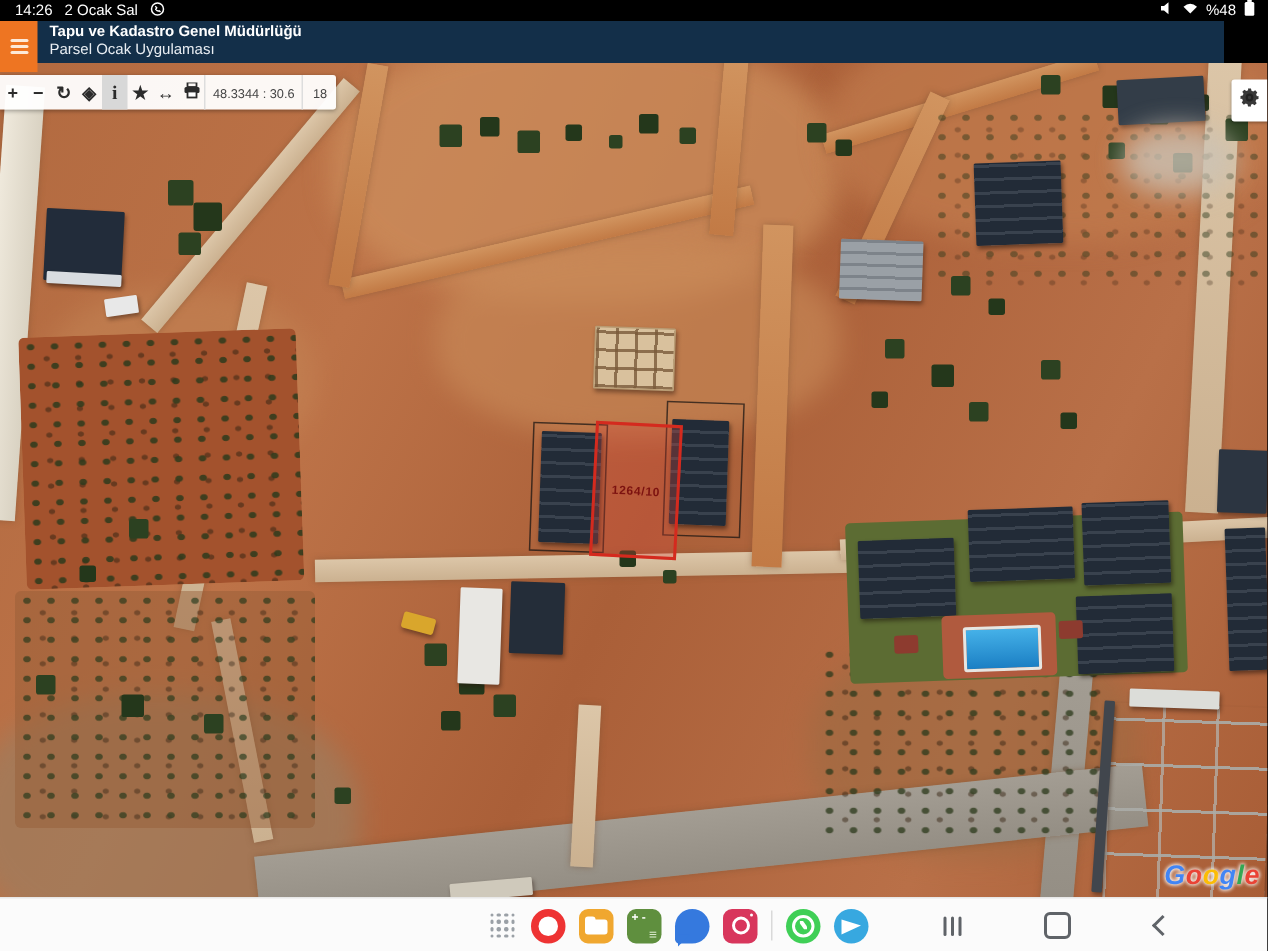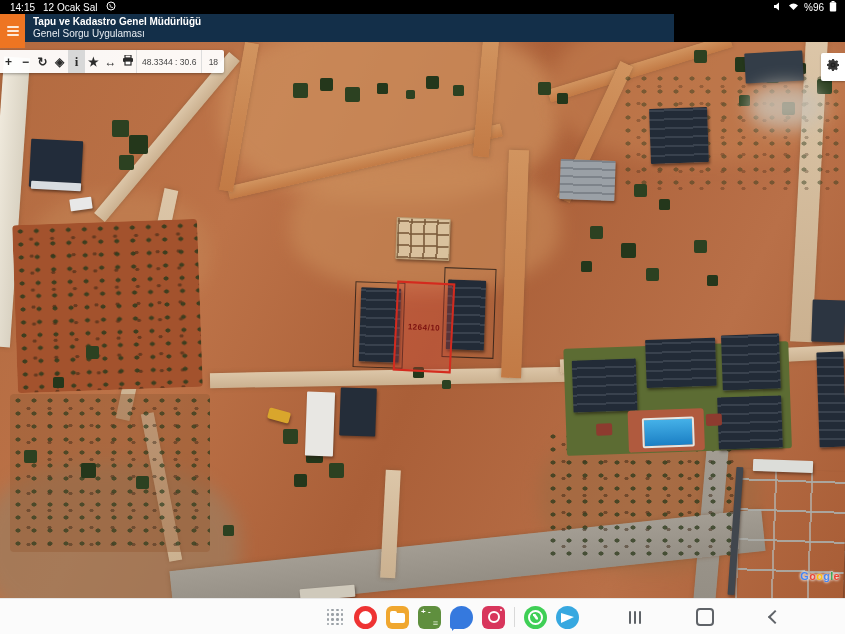--- a/index.html
+++ b/index.html
@@ -8,21 +8,21 @@
   .abs{position:absolute;}
 
   
   #statusbar{left:0;top:0;width:845px;height:14px;background:#000;color:#fff;
     display:flex;align-items:center;font-size:10px;}
   #statusbar .left{display:flex;align-items:center;gap:8px;padding-left:10px;}
   #statusbar .right{margin-left:auto;display:flex;align-items:center;gap:5px;padding-right:8px;}
   .sicon{display:inline-block;vertical-align:middle;}
 
   
-  #appheader{left:0;top:14px;width:674px;height:28px;background:#132f49;color:#fff;}
+  #appheader{left:0;top:14px;width:816px;height:28px;background:#132f49;color:#fff;}
   #menu-btn{left:0;top:14px;width:25px;height:34px;background:#ee7522;z-index:30;
     display:flex;align-items:center;justify-content:center;cursor:pointer;}
   .hamburger{width:12px;}
   .hamburger div{height:2px;background:#fde9d8;margin:2px 0;border-radius:1px;}
   #appheader .titles{position:absolute;left:33px;top:2px;line-height:12px;}
   #appheader .t1{font-size:10px;font-weight:bold;}
   #appheader .t2{font-size:10px;color:#e8edf2;}
 
   
   #map{left:0;top:42px;width:845px;height:556px;overflow:hidden;
@@ -84,22 +84,22 @@
   .tbtn .serif{font-family:"Liberation Serif",serif;font-size:13px;}
   #coordbox{display:flex;align-items:center;border-left:1px solid #ddd;
     padding:0 5px;font-size:8.5px;color:#454545;white-space:nowrap;overflow:hidden;max-width:62px;}
   #zoombox{display:flex;align-items:center;justify-content:center;border-left:1px solid #ddd;
     width:22px;font-size:8.5px;color:#454545;}
 
   #gear-btn{left:821px;top:11px;width:24px;height:28px;background:#fff;z-index:20;
     display:flex;align-items:center;justify-content:center;border-radius:2px 0 0 2px;
     box-shadow:0 1px 2px rgba(0,0,0,.3);cursor:pointer;}
 
-  #googlelogo{right:5px;bottom:16px;font-size:11px;font-weight:bold;z-index:15;
-    text-shadow:0 0 3px #fff,0 0 3px #fff;letter-spacing:.3px;}
+  #googlelogo{right:5px;bottom:4px;font-size:18px;font-weight:bold;z-index:15;
+    text-shadow:0 0 3px #fff,0 0 3px #fff;letter-spacing:.3px;font-style:italic;}
 
   
   #dock{left:0;top:598px;width:845px;height:36px;background:#fbfbfb;border-top:1px solid #e8e8e8;
     display:flex;align-items:center;}
   #dock-apps{position:absolute;left:325px;display:flex;align-items:center;gap:9px;}
   .appicon{width:23px;height:23px;border-radius:6px;position:relative;cursor:pointer;flex:none;}
   #appdrawer{width:18px;height:18px;border-radius:0;display:grid;cursor:pointer;
     grid-template-columns:repeat(4,1fr);grid-template-rows:repeat(4,1fr);gap:1px;padding:1px;}
   #appdrawer i{background:#9aa0a6;border-radius:50%;width:2.6px;height:2.6px;align-self:center;justify-self:center;}
   .ic-opera{background:#fff;border-radius:50%;border:5px solid #e33;box-sizing:border-box;}
@@ -127,54 +127,54 @@
   .recents{display:flex;gap:3px;}
   .recents i{width:2px;height:13px;background:#5f6368;border-radius:1px;}
   .homebtn{width:14px;height:14px;border:2px solid #5f6368;border-radius:4px;}
   .backbtn{width:8px;height:8px;border-left:2px solid #5f6368;border-bottom:2px solid #5f6368;transform:rotate(45deg);}
 </style>
 </head>
 <body>
 
 <div id="statusbar" class="abs">
   <div class="left">
-    <span>14:15</span>
-    <span>12 Ocak Sal</span>
+    <span>14:26</span>
+    <span>2 Ocak Sal</span>
     <span class="sicon">
       <svg width="10" height="10" viewBox="0 0 10 10">
           <circle cx="5" cy="5" r="4" fill="none" stroke="#fff" stroke-width="1"></circle>
           <path d="M3.5 3.2 L4.5 4.2 L3.8 5.2 Q5 6.8 6.2 6.2 L7 7" stroke="#fff" stroke-width="0.9" fill="none"></path>
         </svg>
     </span>
   </div>
   <div class="right">
     <span class="sicon">
       <svg width="10" height="9" viewBox="0 0 10 9">
           <path d="M1 3 h2 l3-2.5 v8 L3 6 H1 z" fill="#fff"></path>
         </svg>
     </span>
     <span class="sicon">
       <svg width="11" height="9" viewBox="0 0 11 9">
           <path d="M5.5 8 L1 3.5 Q5.5 -0.5 10 3.5 z" fill="#fff"></path>
         </svg>
     </span>
-    <span>%96</span>
+    <span>%48</span>
     <span class="sicon">
       <svg width="8" height="11" viewBox="0 0 8 11">
           <rect x="2.5" y="0" width="3" height="1.3" fill="#fff"></rect>
           <rect x="0.8" y="1.3" width="6.4" height="9.2" rx="1" fill="#fff"></rect>
         </svg>
     </span>
   </div>
 </div>
 
 <div id="appheader" class="abs">
   <div class="titles">
     <div class="t1">Tapu ve Kadastro Genel Müdürlüğü</div>
-    <div class="t2">Genel Sorgu Uygulaması</div>
+    <div class="t2">Parsel Ocak Uygulaması</div>
   </div>
 </div>
 <div id="menu-btn" class="abs">
   <div class="hamburger">
       <div></div>
       <div></div>
       <div></div>
     </div>
 </div>
 

